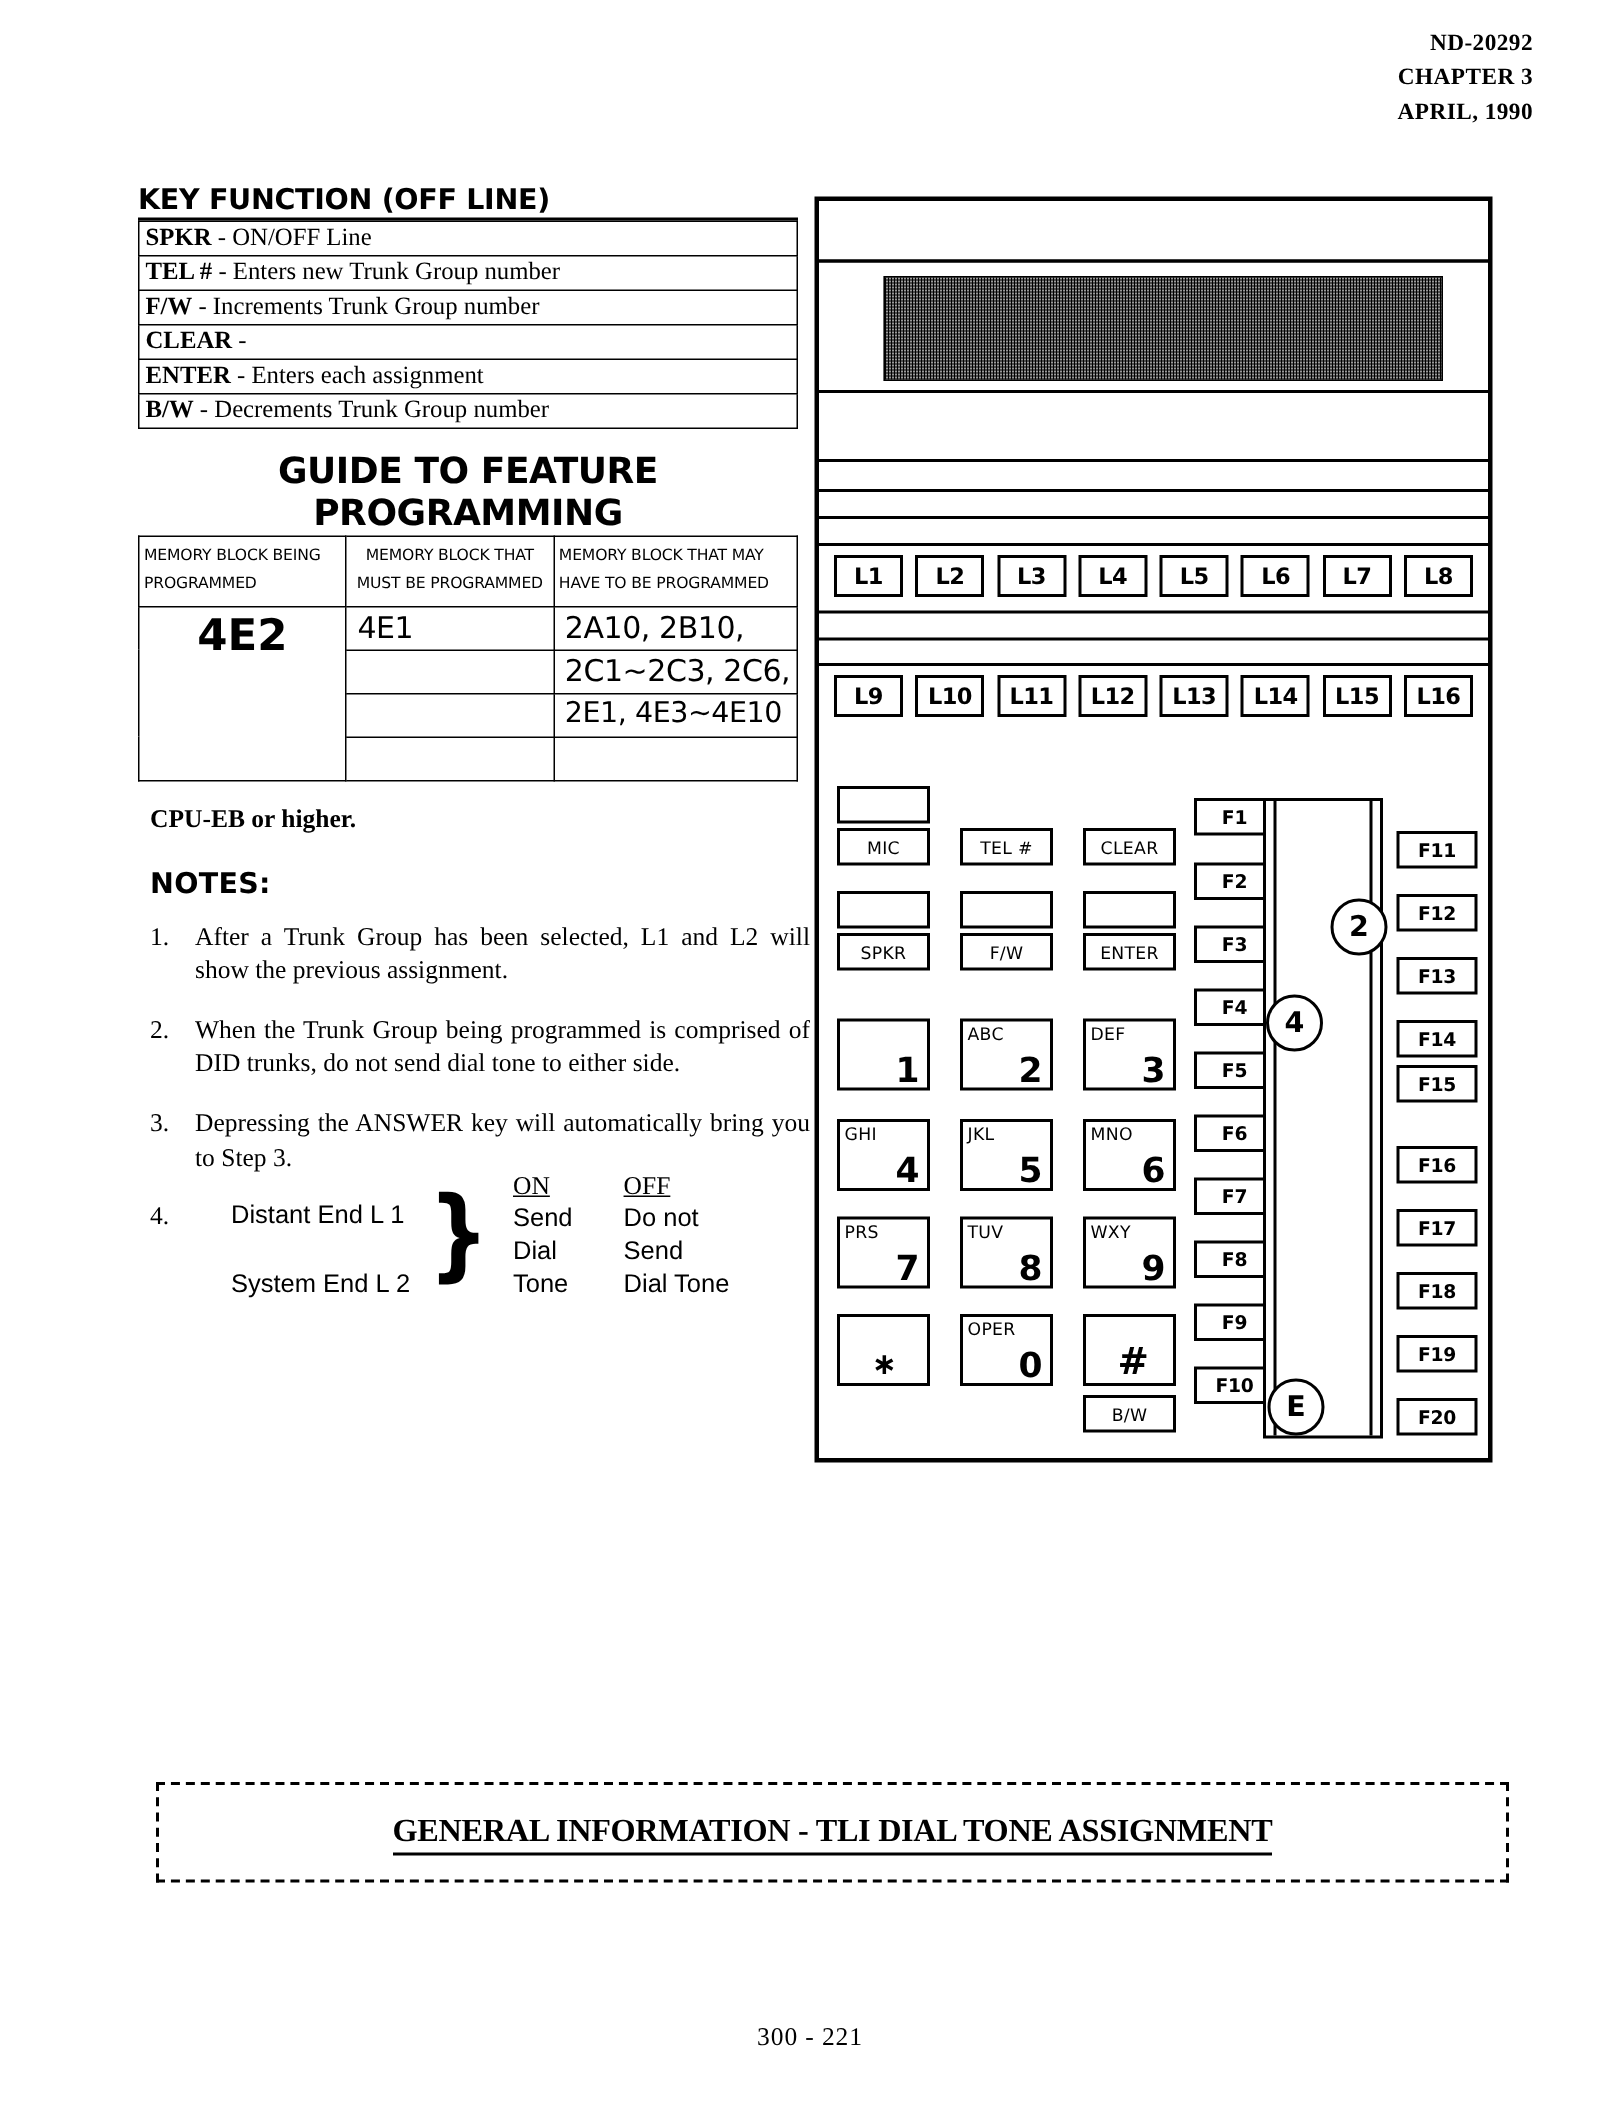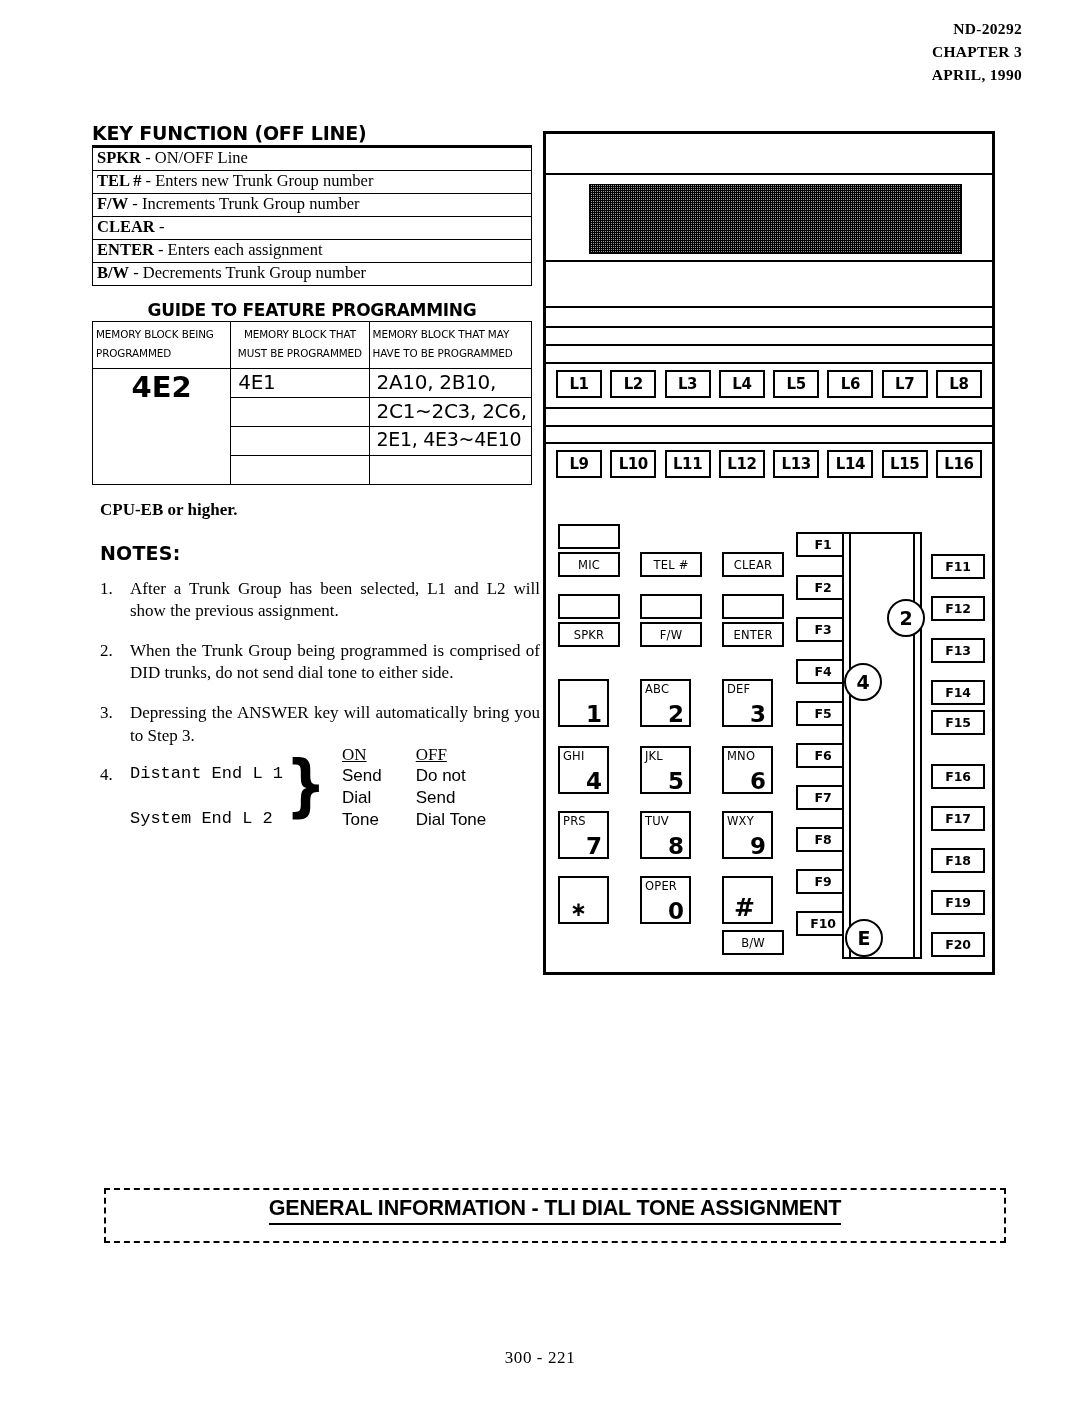--- a/index.html
+++ b/index.html
@@ -59,21 +59,21 @@
     height: 19px;
   }
   table.keyfn tr:first-child td { border-top: 1.6px solid #000; }
   .kf-key { font-weight: bold; }
   .kf-desc { font-weight: normal; }
 
   
   .guide-title {
     font-family: "DejaVu Sans", sans-serif;
     font-weight: bold;
-    font-size: 17px;
+    font-size: 24px;
     text-align: center;
     letter-spacing: -0.3px;
     margin-top: 14px;
     margin-bottom: 1px;
   }
   table.guide {
     width: 100%;
     border-collapse: collapse;
     table-layout: fixed;
   }
@@ -135,23 +135,24 @@
     font-size: 17px;
     line-height: 1.33;
     text-align: justify;
     flex: 1;
   }
 
   
   .note4 { display: flex; margin-top: 3px; }
   .n4-left { position: relative; width: 212px; flex: 0 0 212px; }
   .n4-line {
-    font-family: Liberation Mono, monospace;
+    font-family: Liberation Sans, sans-serif;
     font-size: 17px;
     white-space: nowrap;
+    margin-left: 24px;
   }
   .n4-gap { height: 26px; }
   .brace {
     position: absolute;
     left: 152px; top: -4px;
     font-family: "DejaVu Sans", sans-serif;
     font-size: 67px;
     font-weight: bold;
     line-height: 0.78;
     transform: scaleX(0.85);
@@ -232,21 +233,21 @@
     font-family: "DejaVu Sans", sans-serif;
   }
   .kblank { width: 62px; height: 25px; }
   .klabel {
     width: 62px; height: 25px;
     display: flex; align-items: center; justify-content: center;
     font-size: 11.5px;
     letter-spacing: 0.2px;
   }
   .knum {
-    width: 51px; height: 48px;
+    width: 62px; height: 48px;
     position: relative;
   }
   .knum .letters {
     position: absolute;
     left: 3px; top: 1px;
     font-size: 11.5px;
     letter-spacing: 0.2px;
   }
   .knum .digit {
     position: absolute;
@@ -305,29 +306,29 @@
   
   .geninfo {
     position: absolute;
     left: 104px; top: 1188px;
     width: 902px;
     box-sizing: border-box;
     border: 2.4px dashed #000;
     padding: 6px 12px 10px 12px;
   }
   .gi-title {
-    font-family: Liberation Sans, sans-serif;
+    font-family: Liberation Serif, serif;
     font-weight: bold;
     font-size: 21.5px;
     text-align: center;
     letter-spacing: -0.2px;
     padding-bottom: 2px;
     border-bottom: 2.6px solid #000;
     display: inline-block;
-    margin: 0 auto 6px auto;
+    margin: 12px auto 6px auto;
   }
   .gi-title-wrap { text-align: center; }
   .gi-body {
     font-family: "Liberation Serif", serif;
     font-size: 17.4px;
     line-height: 1.38;
     text-align: left;
     letter-spacing: -0.1px;
   }
 

